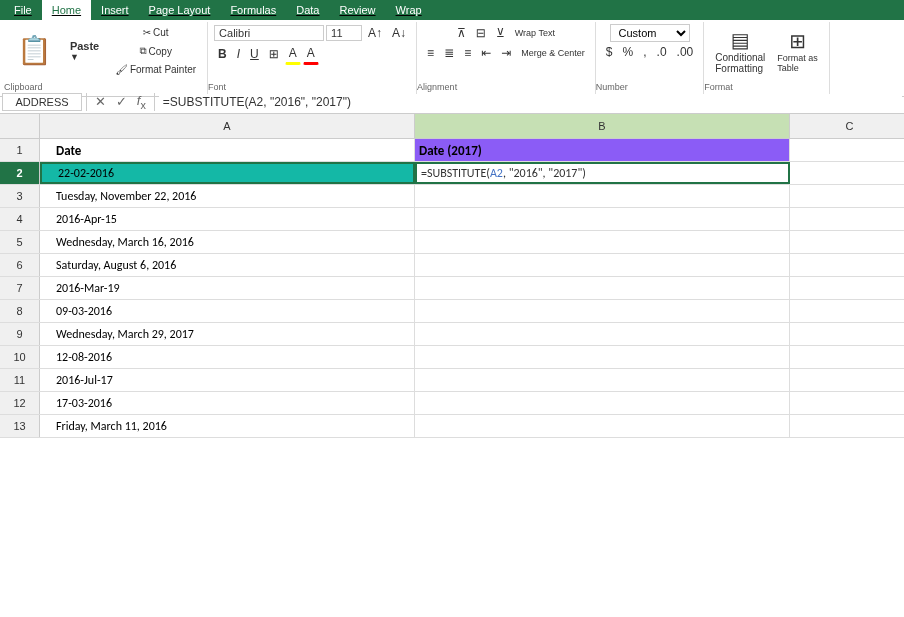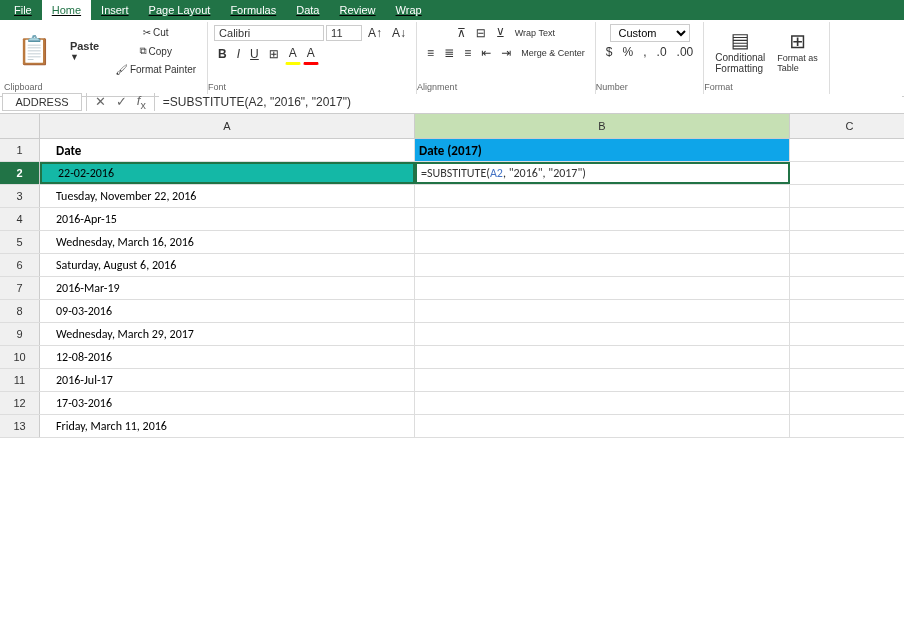--- a/index.html
+++ b/index.html
@@ -212,21 +212,21 @@
     <div class="col-header col-header-a">A</div>
     <div class="col-header col-header-b">B</div>
     <div class="col-header col-header-c">C</div>
   </div>
 
   <div class="row">
     <div class="row-num">1</div>
     <div class="cell header-cell">
         <strong>Date</strong>
       </div>
-    <div class="cell-b" style="background:#0ea5e9;font-weight:bold;font-size:13px;">
+    <div class="cell-b" style="background:#8b5cf6;font-weight:bold;font-size:13px;">
         <strong>Date (2017)</strong>
       </div>
     <div class="cell-c"></div>
   </div>
 
   <div class="row row-2">
     <div class="row-num active">2</div>
     <div class="cell selected" style="background:#14b8a6;">
         <span>22-02-2016</span>
       </div>

